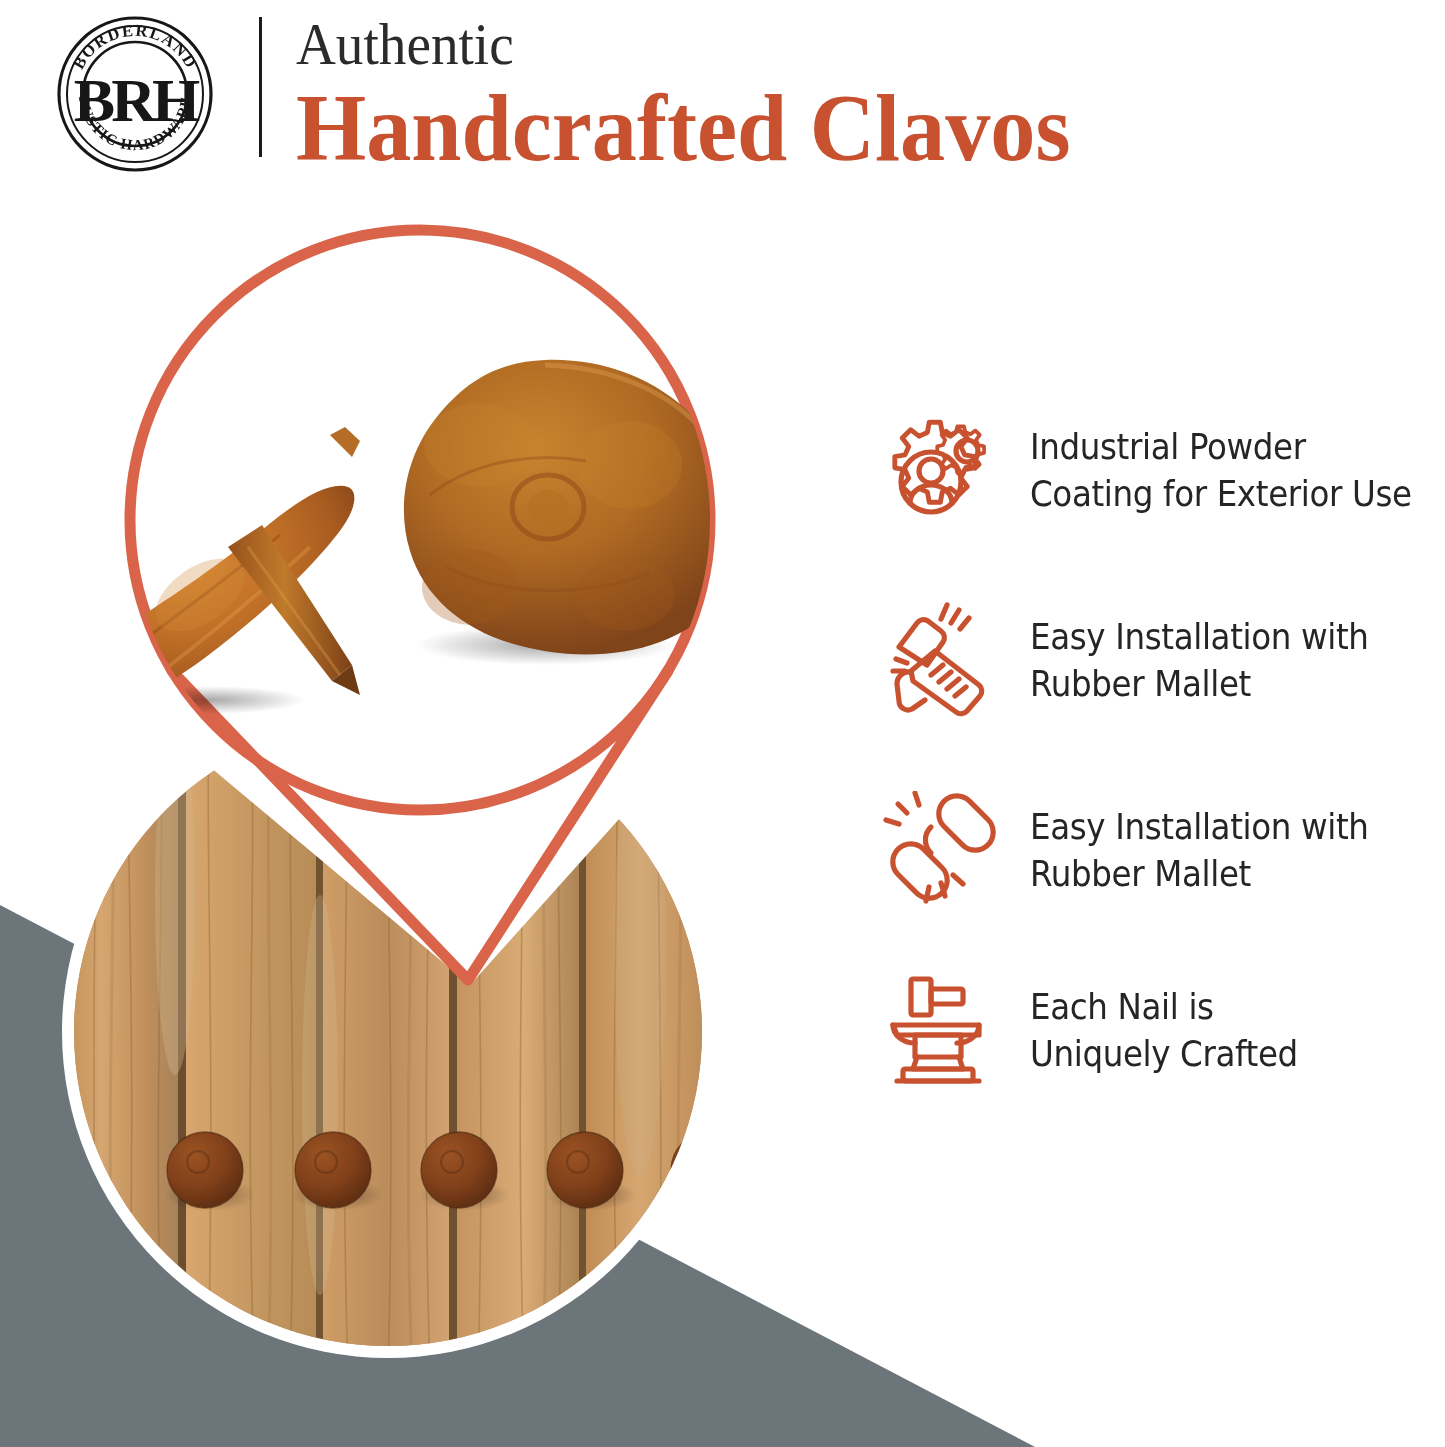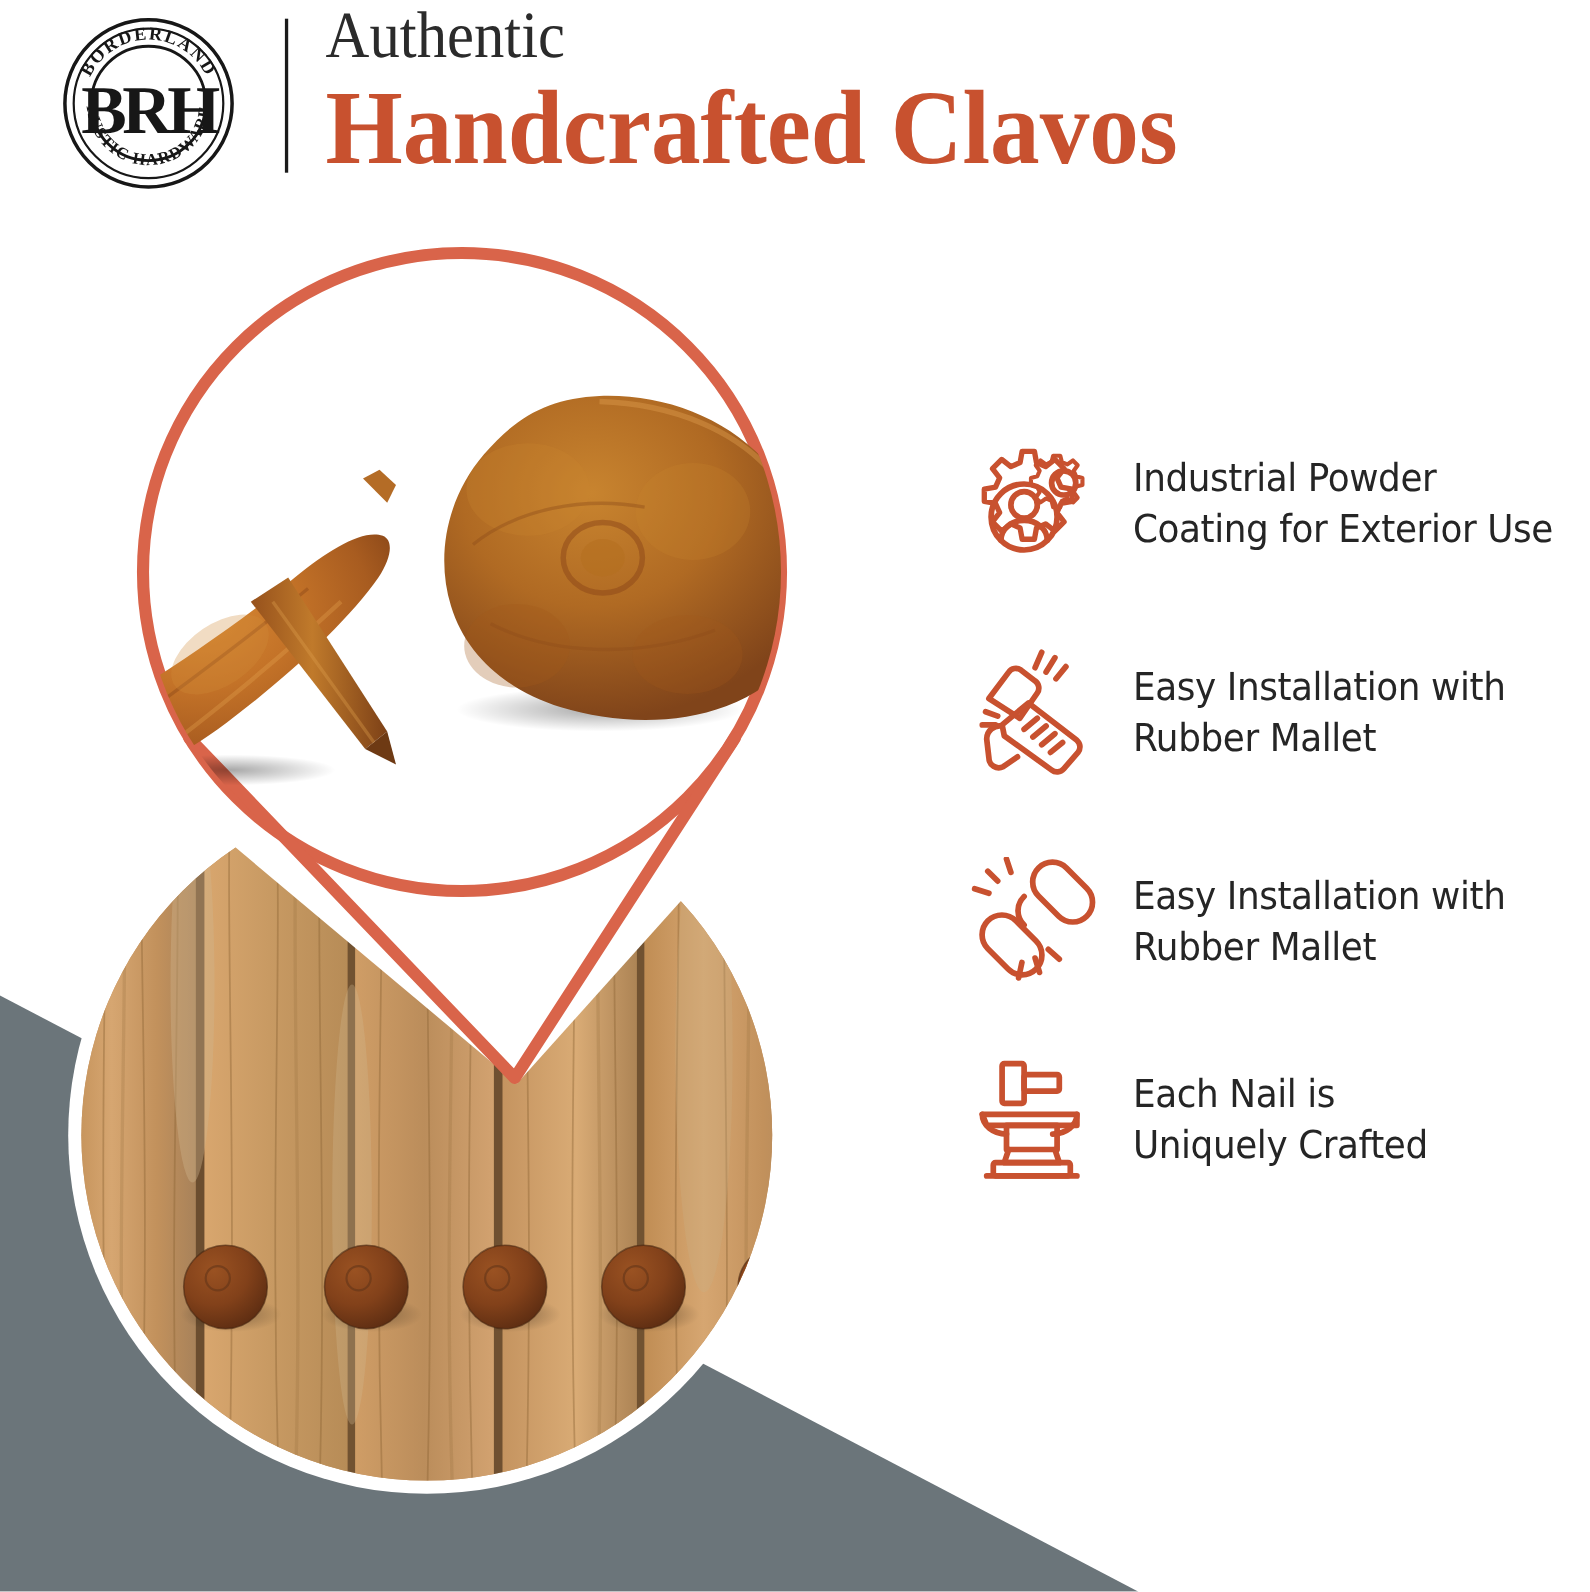--- a/index.html
+++ b/index.html
@@ -49,21 +49,21 @@
     position: absolute;
     left: 259px;
     top: 17px;
     width: 3px;
     height: 140px;
     background: #1a1a1a;
   }
   .title-block {
     position: absolute;
     left: 296px;
-    top: 0;
+    top: 12px;
     width: 1130px;
   }
   .title-line1 {
     font-family: "Liberation Serif", serif;
     font-size: 60px;
     line-height: 64px;
     color: #2b2b2b;
     letter-spacing: 0px;
     transform: scaleX(0.92);
     transform-origin: left center;
@@ -93,21 +93,21 @@
   .visual-svg {
     position: absolute;
     left: 0;
     top: 0;
   }
 
   
   .features {
     position: absolute;
     left: 855px;
-    top: 364px;
+    top: 376px;
     width: 590px;
     z-index: 30;
   }
   .feature-row {
     display: flex;
     align-items: center;
     height: 190px;
   }
   .feature-row.last { height: 170px; }
   .feature-icon {

